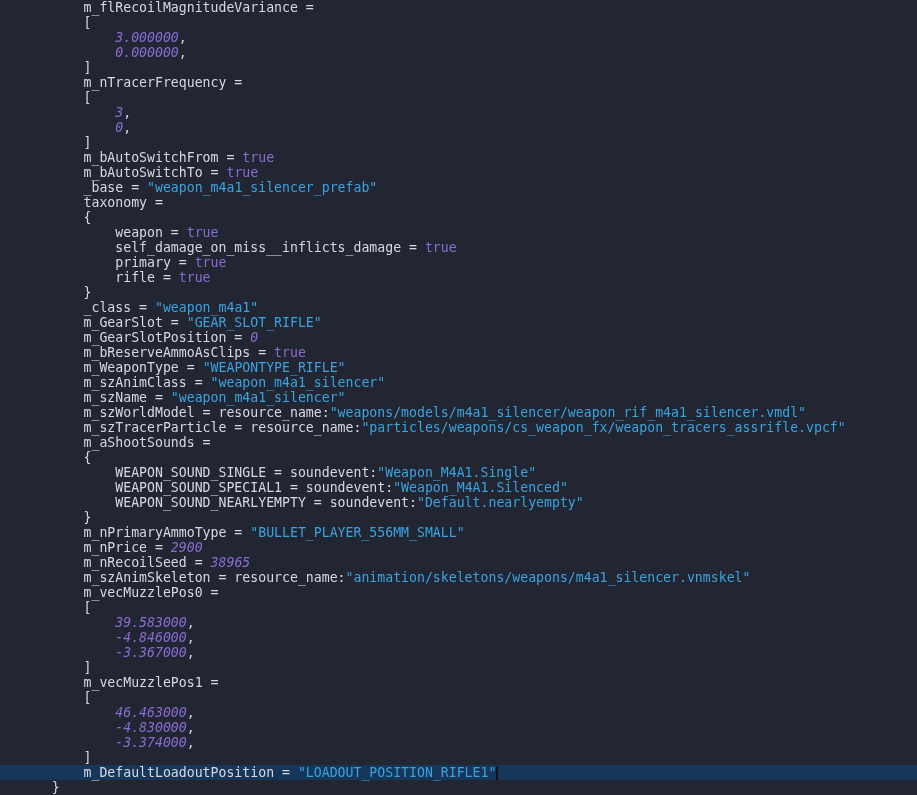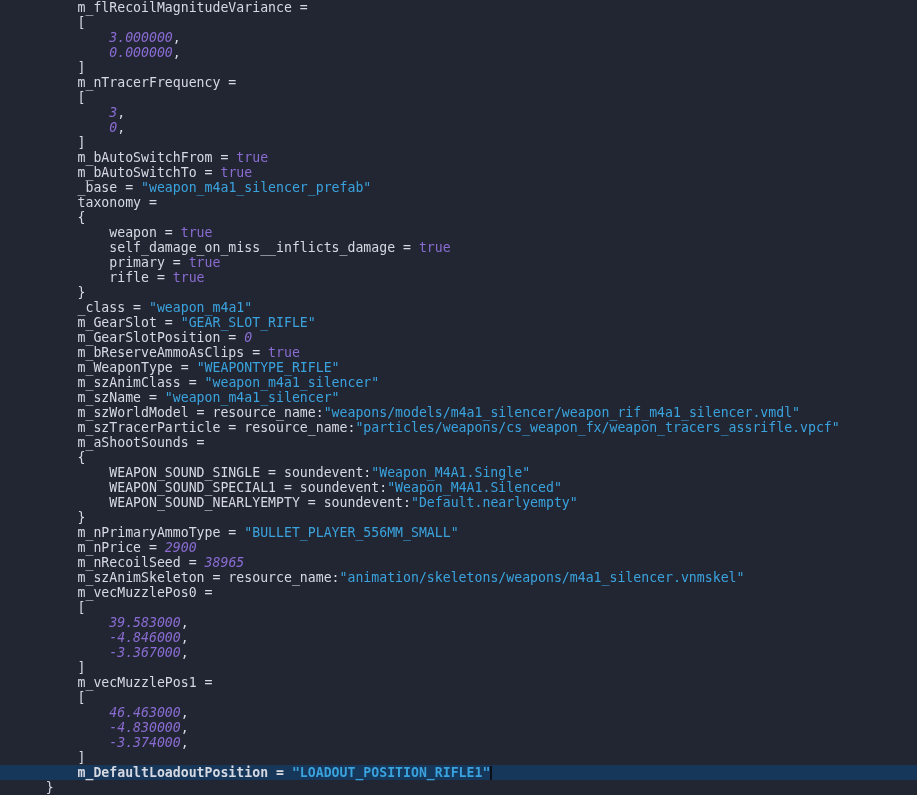--- a/index.html
+++ b/index.html
@@ -14,26 +14,25 @@
     overflow: hidden;
     background: var(--background, #222633);
     font-family: "DejaVu Sans Mono", "Liberation Mono", monospace;
     font-size: 13.2px;
     line-height: 15px;
     white-space: pre;
     cursor: text;
   }
   .line {
     height: 15px;
-    padding-left: 14px;
+    padding-left: 20px;
     white-space: pre;
   }
   .line.highlight {
     background: var(--highlight_line, #16365a);
-    font-weight: bold;
   }
   .seg-plain   { color: var(--plain,  #d6d9e2); }
   .seg-string  { color: var(--string, #3aa3de); }
   .seg-number  { color: var(--number, #8a6cd2); font-style: italic; }
   .seg-boolean { color: var(--number, #8a6cd2); }
   .cursor {
     display: inline-block;
     width: 2px;
     height: 14px;
     margin-bottom: -3px;

